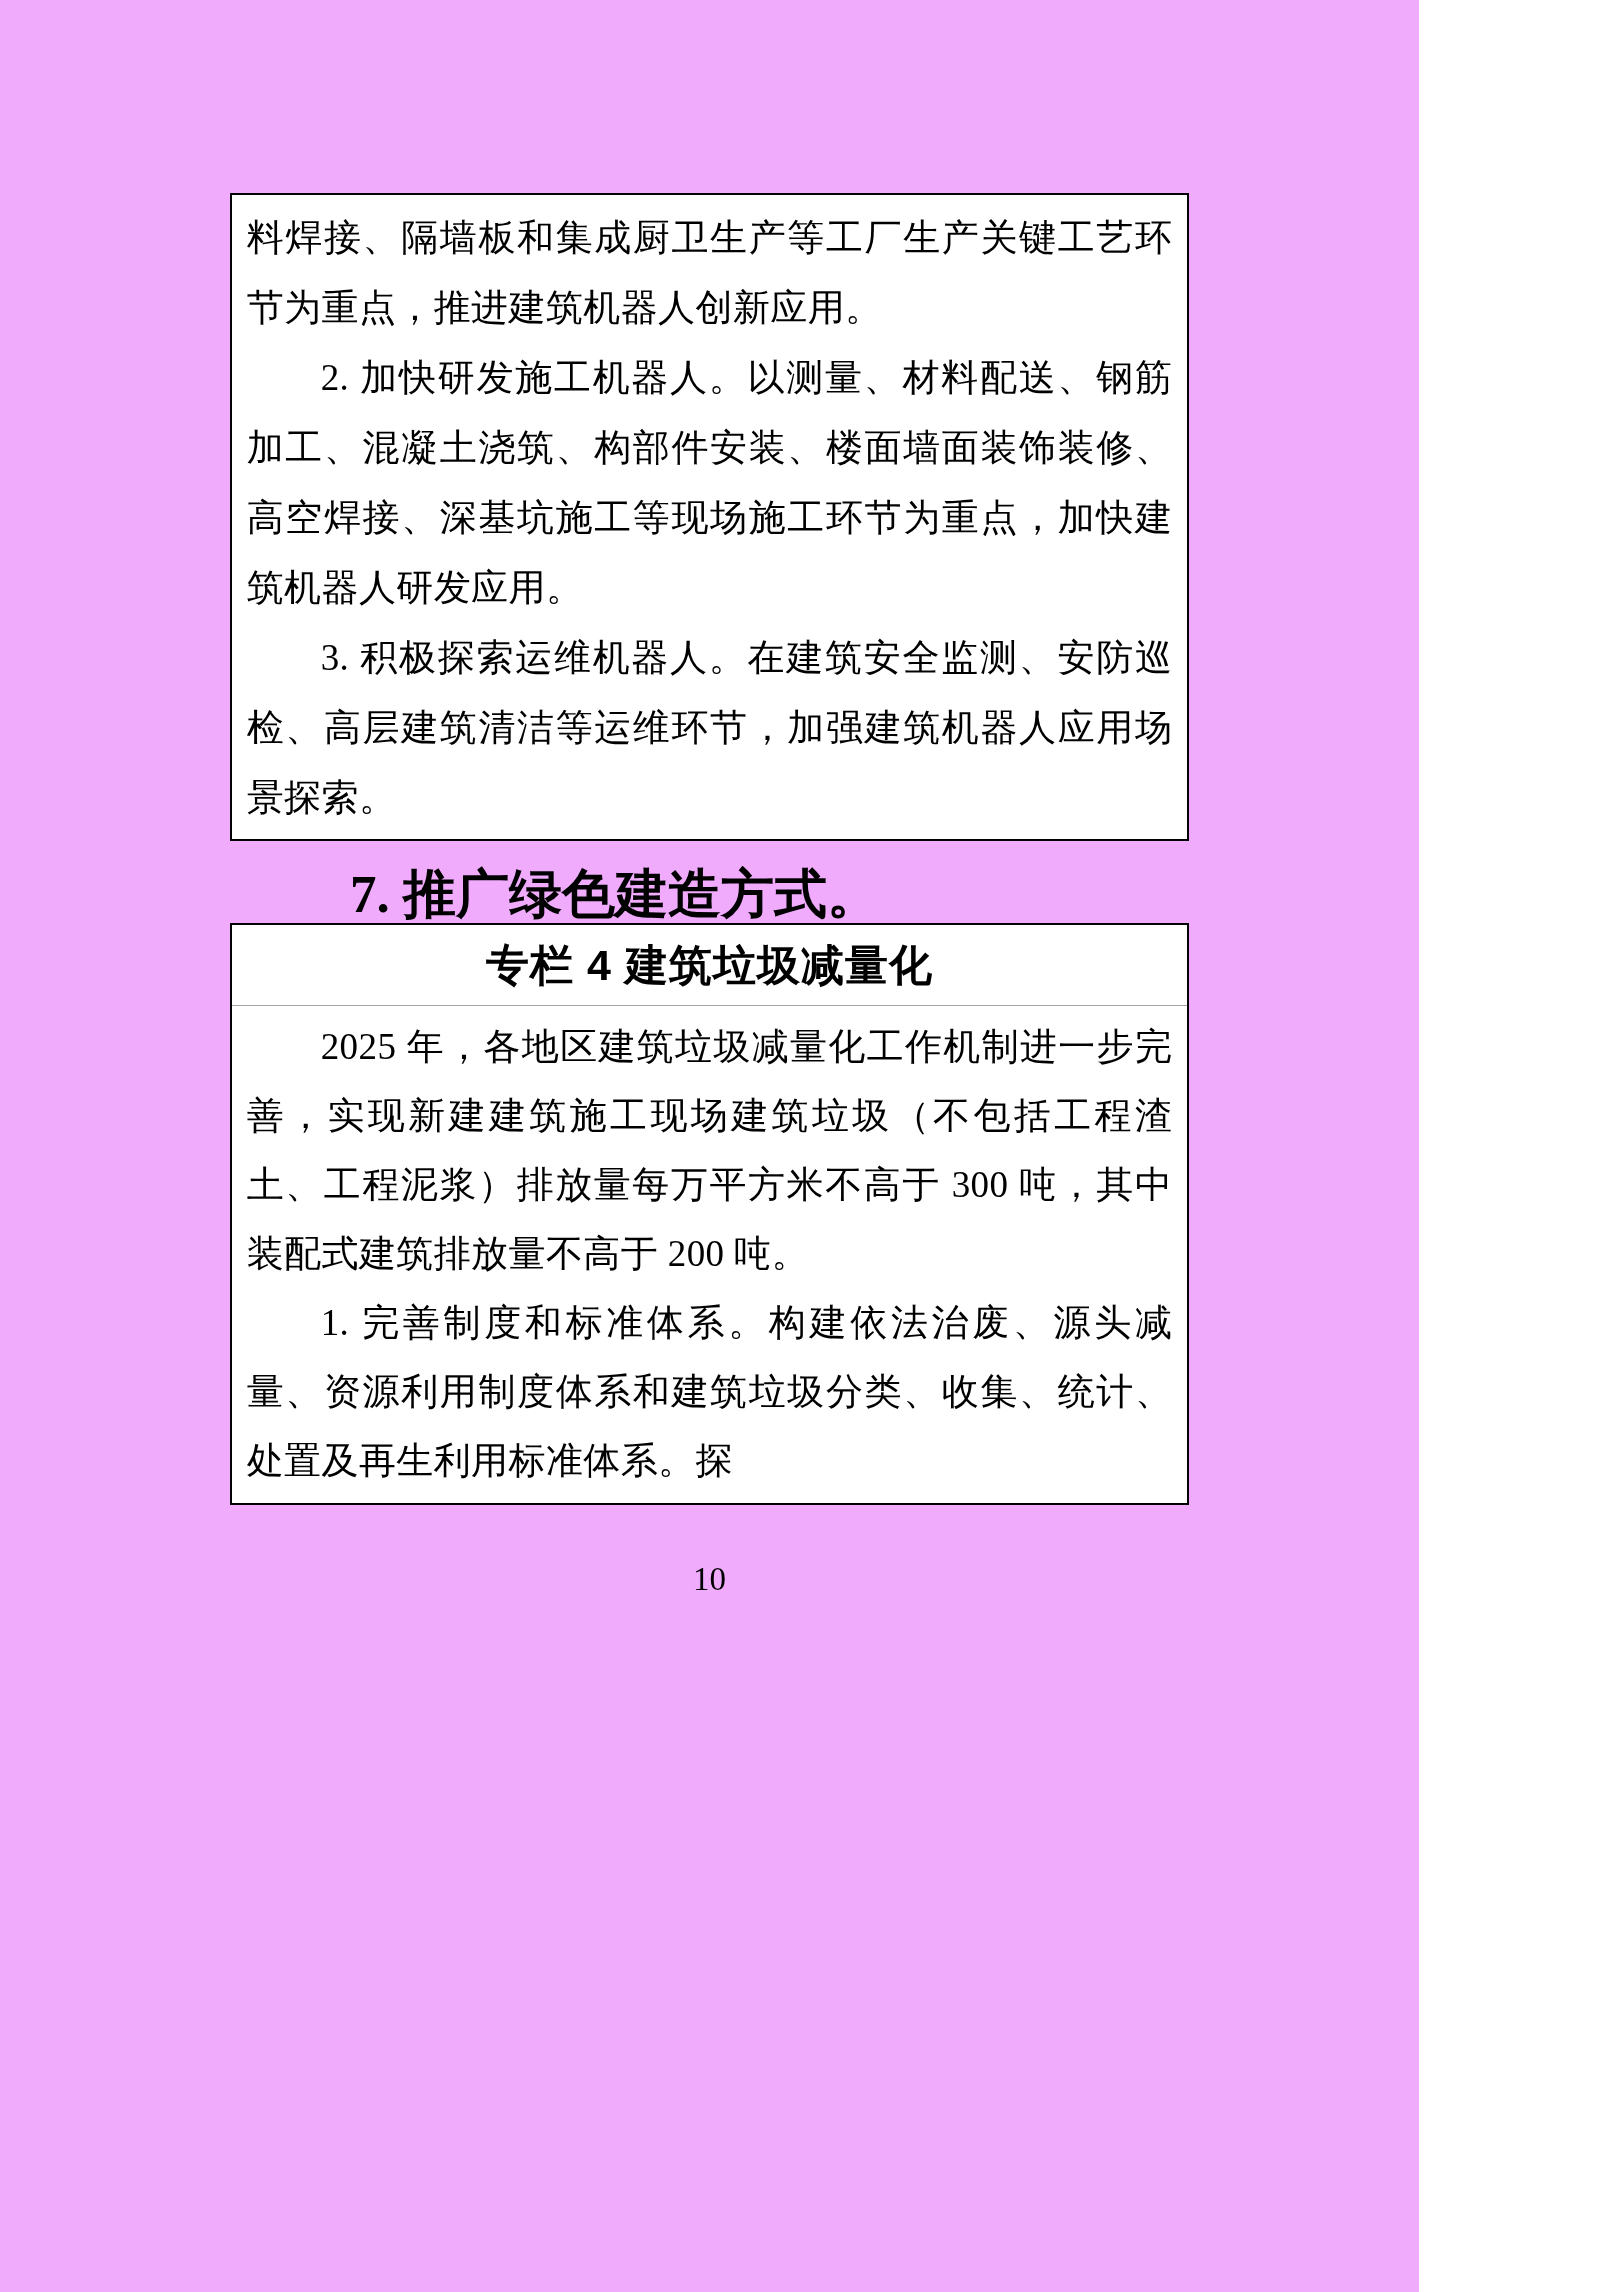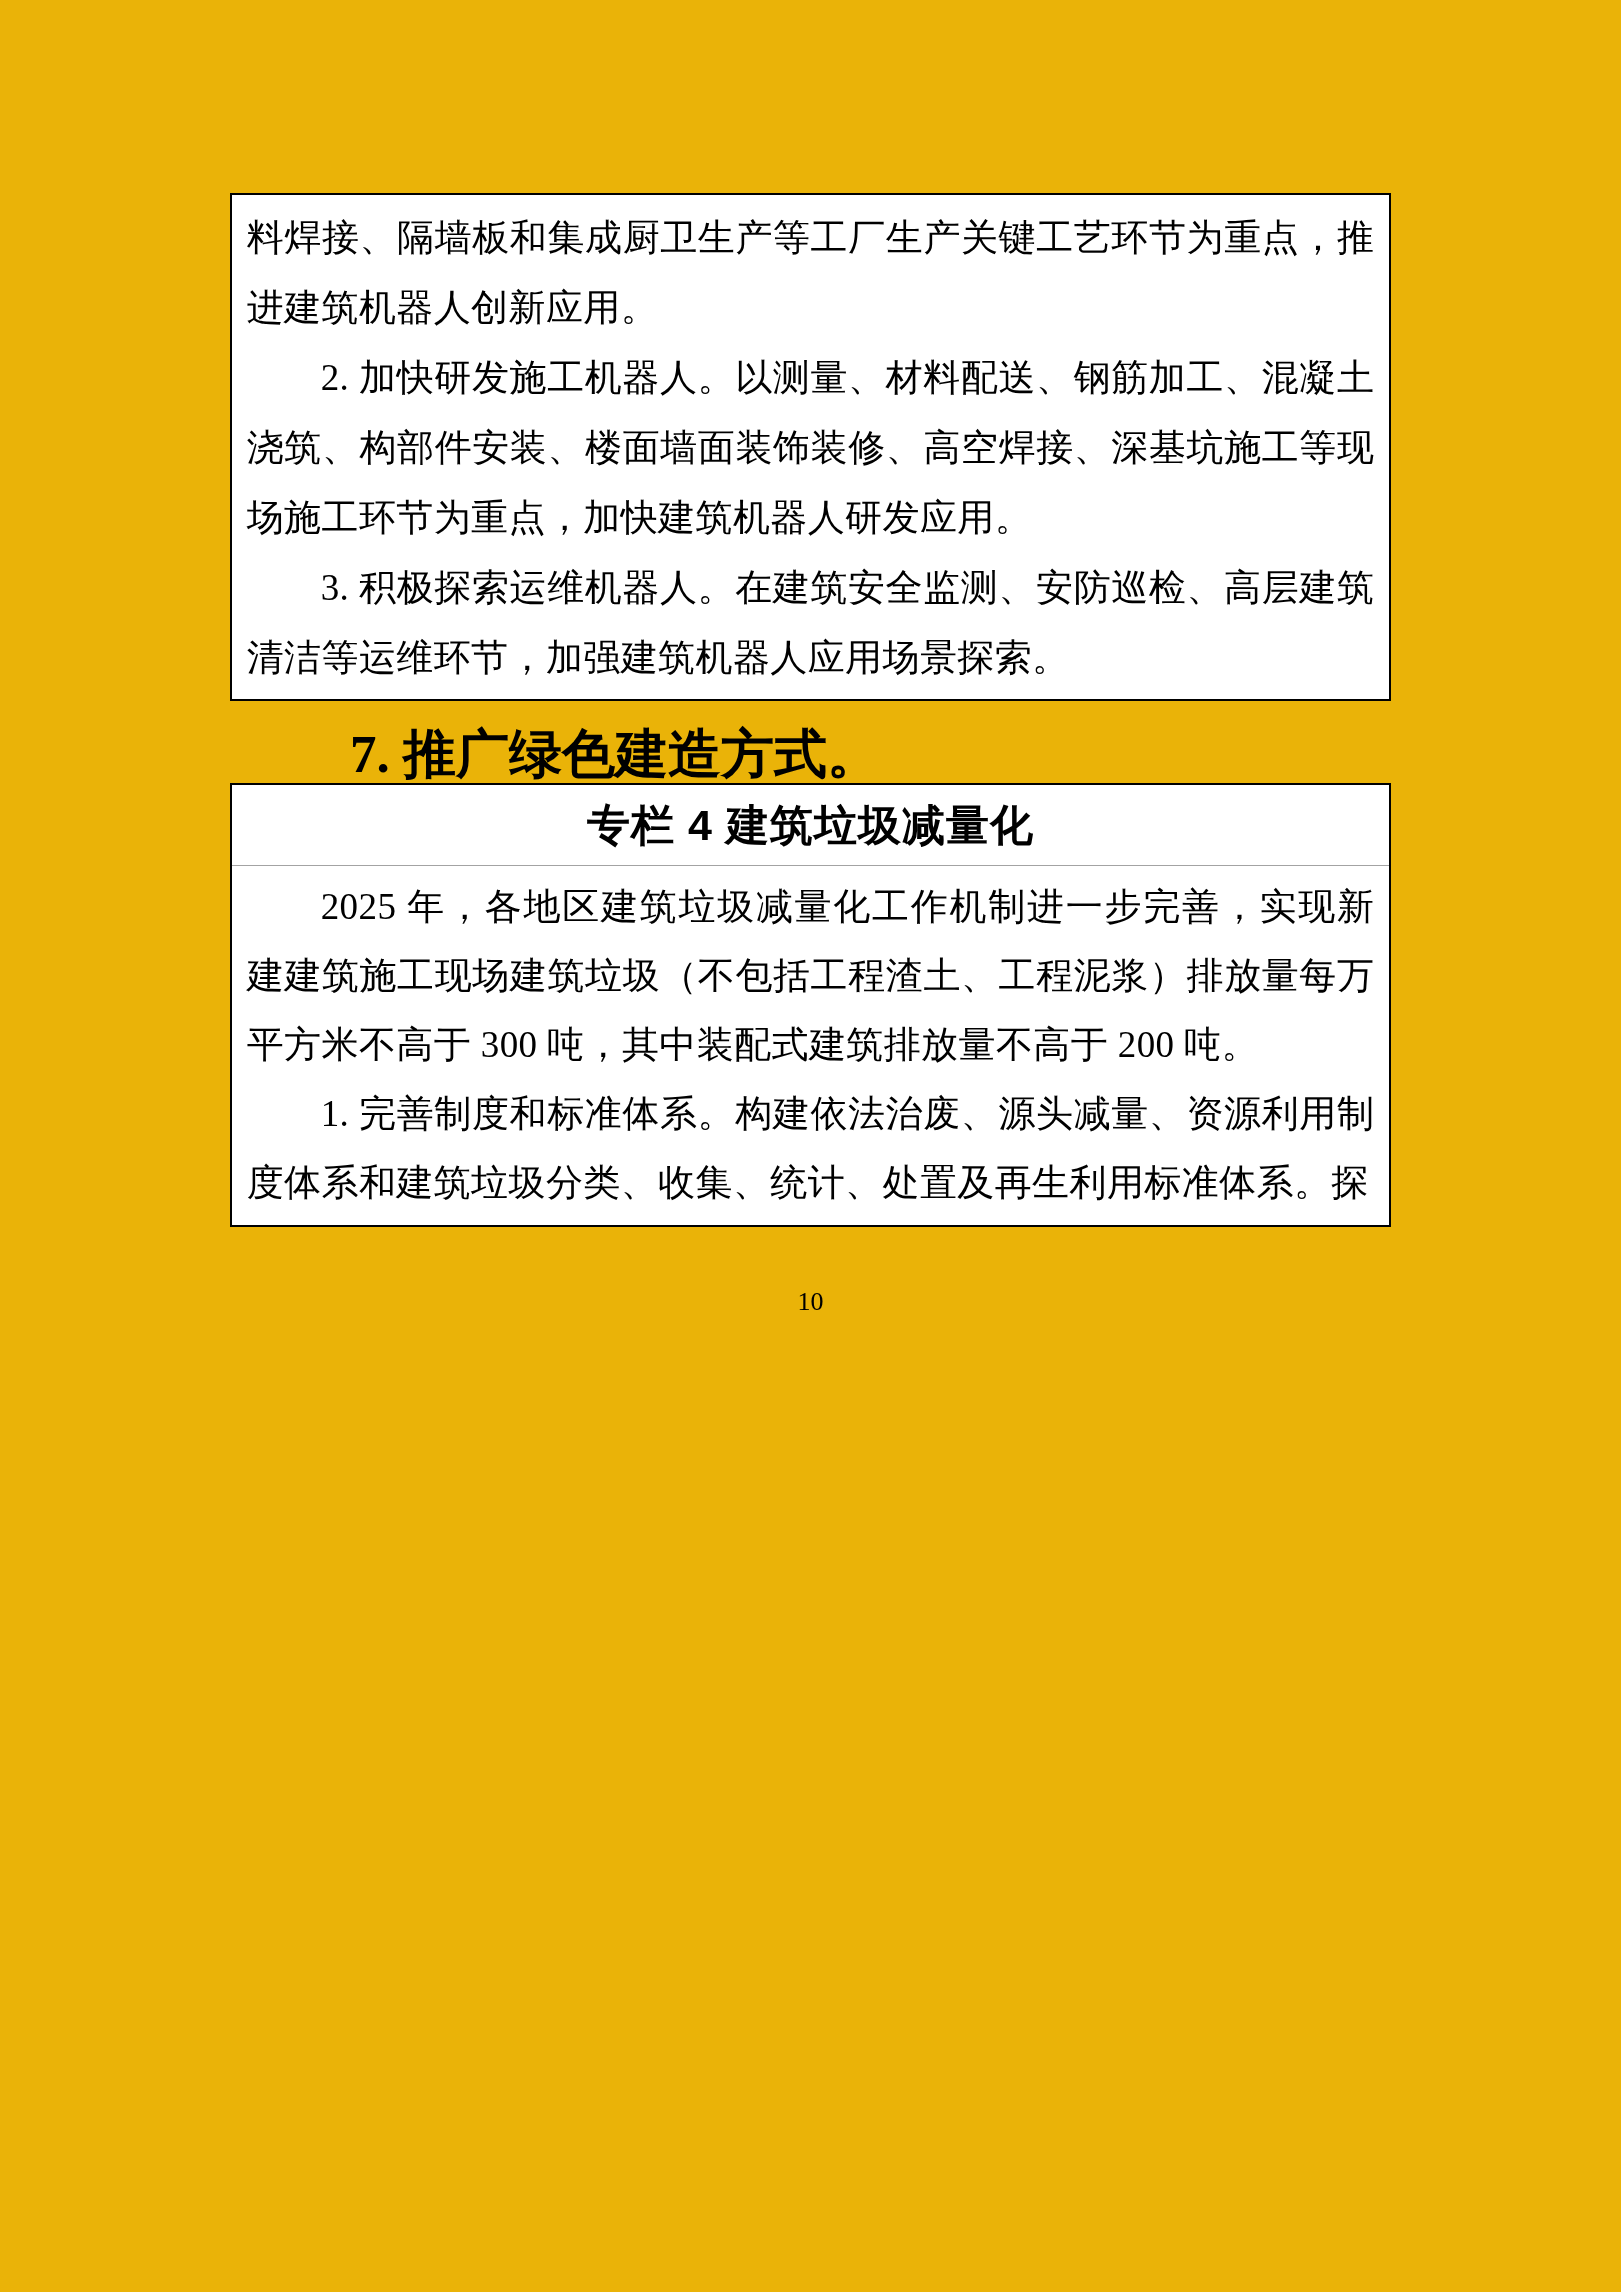--- a/index.html
+++ b/index.html
@@ -2,23 +2,23 @@
 <html lang="zh"><head>
 <meta charset="utf-8">
 <style>
   html, body {
     margin: 0;
     padding: 0;
     background: #ffffff;
   }
   .page {
     position: relative;
-    width: 1621px;
+    width: 1419px;
     height: 2293px;
-    background: #eab308;
+    background: #f0abfc;
     color: #000000;
     font-family: "Liberation Serif", serif;
     overflow: hidden;
     box-sizing: border-box;
   }
   .box {
     border: 2.9px solid #000000;
     margin-left: 230px;
     margin-right: 230px;
     box-sizing: border-box;
@@ -69,21 +69,21 @@
   .box-body {
     padding: 5.9px 14.7px 7.8px 14.7px;
     font-size: 37px;
     line-height: 69px;
     letter-spacing: 0.4px;
     border-radius: 27px;
   }
   .page-number {
     margin-top: 55px;
     text-align: center;
-    font-size: 26px;
+    font-size: 33px;
     line-height: 39px;
   }
 </style>
 </head>
 <body>
 
 <div class="page">
 
   <section class="box box-robots">
     <p class="box-par">料焊接、隔墙板和集成厨卫生产等工厂生产关键工艺环节为重点，推进建筑机器人创新应用。</p>

